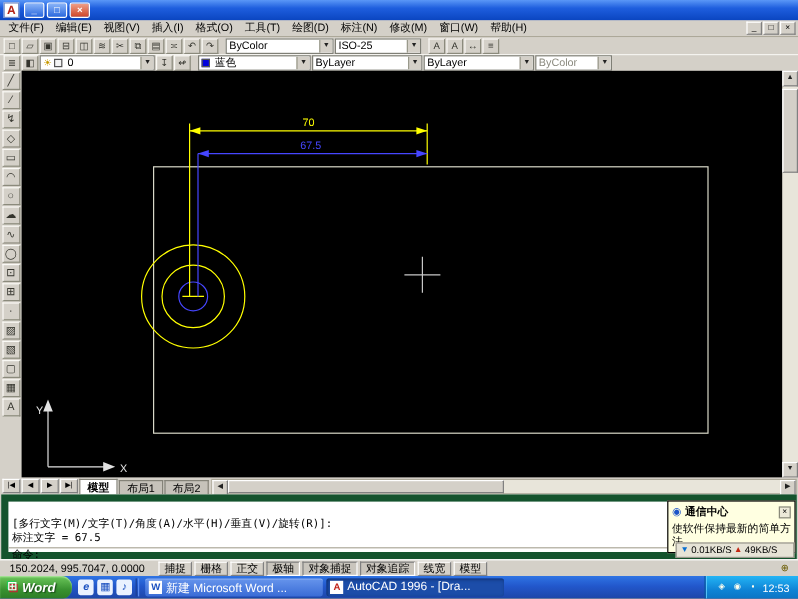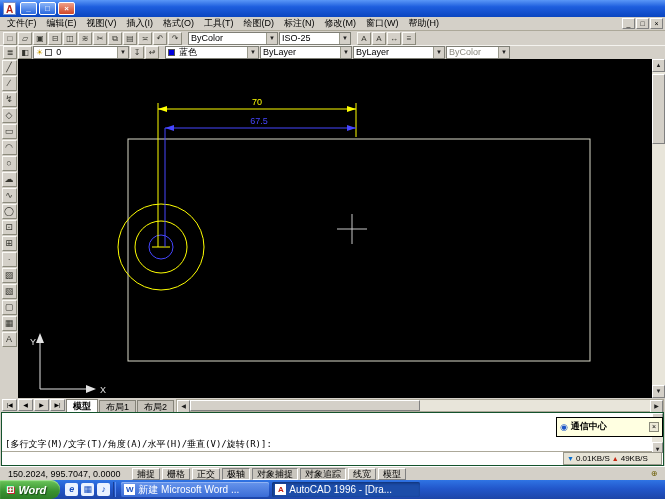--- a/index.html
+++ b/index.html
@@ -69,21 +69,21 @@
     border-color:#fff #808080 #808080 #fff;font-size:6px;line-height:10px;text-align:center;margin-right:1px}
   .tab{padding:0 6px;height:12px;line-height:12px;flex:none;background:#c6c2ba;
     border:1px solid #848278;border-bottom:none;margin-right:1px;white-space:nowrap}
   .tab.active{background:#fff;font-weight:bold;height:13px}
   #hscroll{flex:1;height:13px;margin:0 1px;display:flex;background:#e8e5da;border:1px solid #aca899}
   .hthumb{width:230px;background:#d4d0c8;border:1px solid;border-color:#fff #808080 #808080 #fff}
   .hfill{flex:1}
 
   
   #cmd{position:absolute;left:1px;top:412px;width:663px;height:54px;background:#fff;
-    border:1px solid #14532d;font-family:"DejaVu Sans Mono","Liberation Mono",monospace;font-size:9px}
+    border:6px solid #14532d;font-family:"DejaVu Sans Mono","Liberation Mono",monospace;font-size:9px}
   #cmd .hist{height:39px;padding:1px 3px;border-bottom:1px solid #aca899;display:flex;
     flex-direction:column;justify-content:flex-end;overflow:hidden}
   #cmd .hist div{line-height:12px;white-space:nowrap}
   #cmd .input{padding:0 3px;line-height:13px}
   #cmd-scroll{position:absolute;right:0;top:0;width:11px;height:40px;background:#e8e5da;
     display:flex;flex-direction:column;align-items:center}
   #cmd-scroll .sb-btn{width:11px;height:11px}
   #cmd-scroll .vfill{flex:1}
 
   
@@ -320,21 +320,23 @@
       <span class="sb-btn">◀</span>
       <span class="hthumb"></span>
       <span class="hfill"></span>
       <span class="sb-btn">▶</span>
     </div>
   </div>
 
   <div id="cmd">
     <div class="hist">
       <div>[多行文字(M)/文字(T)/角度(A)/水平(H)/垂直(V)/旋转(R)]:</div>
-    </div>
+        <div>标注文字 = 67.5</div>
+    </div>
+    <div class="input">命令:</div>
     <div id="cmd-scroll">
       <span class="sb-btn">▲</span>
       <span class="vfill"></span>
       <span class="sb-btn">▼</span>
     </div>
   </div>
 
   <div id="status">
     <span id="coords">150.2024, 995.7047, 0.0000</span>
     <span style="display:flex">
@@ -351,20 +353,21 @@
       <span class="stico">⊕</span>
     </span>
   </div>
 
   <div id="ccpopup">
     <div class="head">
       <span class="cc-icon">◉</span>
       <span>通信中心</span>
       <span class="cc-close">×</span>
     </div>
+    <div class="body">使软件保持最新的简单方法。</div>
   </div>
 
   <div id="speedbar">
     <span class="dn">▼</span>
     <span>0.01KB/S</span>
     <span class="up">▲</span>
     <span>49KB/S</span>
   </div>
 
   <div id="taskbar">
@@ -384,15 +387,21 @@
           <span class="ticon" data-icon="W">W</span>
           <span class="tlabel">新建 Microsoft Word ...</span>
         </span>
 
         <span class="task active">
           <span class="ticon" data-icon="A">A</span>
           <span class="tlabel">AutoCAD 1996 - [Dra...</span>
         </span>
 
     </span>
+    <div id="tray">
+      <span class="trico">◈</span>
+        <span class="trico">◉</span>
+        <span class="trico">▪</span>
+      <span id="clock">12:53</span>
+    </div>
   </div>
 
 </div>
 
 </body></html>

